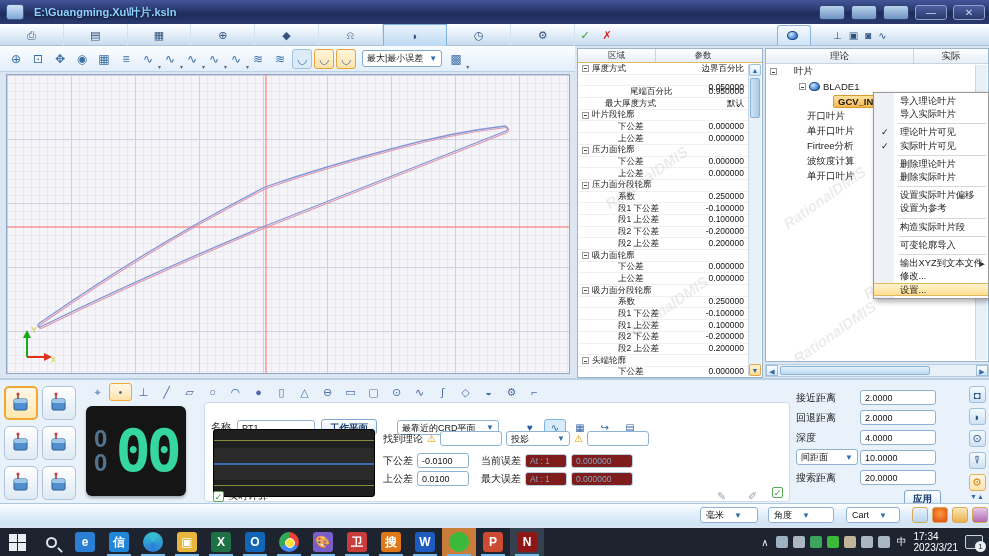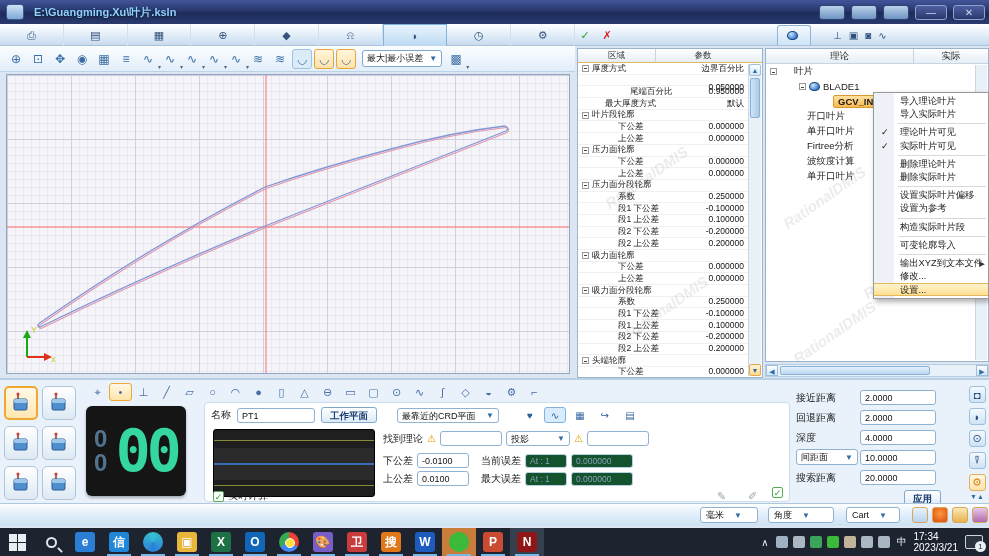--- a/index.html
+++ b/index.html
@@ -114,33 +114,33 @@
   .devbtn.sel { border:2px solid #f0a830; background:linear-gradient(#fff8e8,#ffe7b0); }
   .geoms { position:absolute; left:86px; top:2px; width:480px; height:20px; display:flex; align-items:center; }
   .gicon { width:23px; height:18px; display:flex; align-items:center; justify-content:center; font-size:11px; color:#4a6fa8; border:1px solid transparent; border-radius:3px; }
   .gicon.sel { border:1px solid #f0a830; background:linear-gradient(#fff8e8,#ffe4a8); }
   .display { position:absolute; left:86px; top:26px; width:100px; height:90px; background:#151515; border-radius:6px;
     display:flex; align-items:center; box-shadow:0 2px 3px rgba(0,0,0,.3); }
   .dsmall { display:flex; flex-direction:column; margin-left:8px; color:#53748f; font-family:"DejaVu Sans Mono",monospace;
     font-size:24px; font-weight:bold; line-height:24px; }
   .dbig { flex:1; text-align:center; color:#35d6a0; font-family:"DejaVu Sans Mono",monospace; font-size:58px; font-weight:bold; letter-spacing:-4px; }
   .centerbox { position:absolute; left:204px; top:22px; width:586px; height:100px; background:#fff; border:1px solid #cddcea; border-radius:4px; }
-  .row1 { position:absolute; left:6px; top:4px; display:flex; align-items:center; gap:6px; font-size:10px; color:#222; }
+  .row1 { position:absolute; left:6px; top:16px; display:flex; align-items:center; gap:6px; font-size:10px; color:#222; }
   .input { background:#fff; border:1px solid #8fb2d2; border-radius:3px; font-size:9px; color:#111; padding:0 4px; height:15px; line-height:14px; }
   .btn { background:linear-gradient(#ffffff,#dcebf8); border:1px solid #7fa8cc; border-radius:3px; font-size:9.5px; color:#1a3c6e; font-weight:bold; height:16px; line-height:15px; padding:0 8px; }
   .vtabs { display:flex; gap:3px; margin-left:14px; }
   .vtab { width:22px; height:16px; display:flex; align-items:center; justify-content:center; font-size:10px; color:#2d5f9e; border:1px solid transparent; border-radius:3px; }
   .vtab.sel { border:1px solid #7fb2dd; background:#d8ecfb; }
   .chart { position:absolute; left:8px; top:26px; width:162px; height:68px; background:#1f1f1f; border-radius:3px; border:1px solid #000; overflow:hidden; }
   .chart .yline { position:absolute; left:0; right:0; height:1px; background:#8a8a3c; }
   .chart .bline { position:absolute; left:0; right:0; height:2px; background:#3a6cb4; top:33px; }
   .chart .band { position:absolute; left:0; right:0; top:18px; height:32px; background:#2b2b2b; }
   .frow { position:absolute; font-size:10px; color:#222; display:flex; align-items:center; gap:4px; }
   .warn { color:#e8a000; font-size:10px; }
-  .dis { background:#14532d; border:1px solid #b8d0e4; color:#8aa2b8; border-radius:3px; font-size:8.5px; height:14px; line-height:13px; padding:0 4px; }
+  .dis { background:#7f1d1d; border:1px solid #b8d0e4; color:#8aa2b8; border-radius:3px; font-size:8.5px; height:14px; line-height:13px; padding:0 4px; }
   .ck { width:11px; height:11px; border:1px solid #58a858; border-radius:2px; background:#fff; color:#2d9e2d; font-size:9px; line-height:10px; text-align:center; font-weight:bold; }
   .probes { position:absolute; left:796px; top:2px; width:170px; height:120px; font-size:10px; color:#222; }
   .prow2 { position:absolute; display:flex; align-items:center; }
   .pinput { width:76px; height:15px; background:#fff; border:1px solid #8fb2d2; border-radius:3px; font-size:9px; padding:0 4px; line-height:14px; color:#111; }
   .pdrop { width:80px; height:16px; background:#fff; border:1px solid #8fb2d2; border-radius:3px; font-size:9px; padding:0 4px; line-height:15px; color:#111; display:flex; }
   .pdrop .caret { margin-left:auto; color:#2d6da8; font-size:8px; }
   .sidestrip { position:absolute; left:966px; top:0; width:22px; height:125px; display:flex; flex-direction:column; align-items:center; gap:5px; padding-top:6px; }
   .sicon { width:17px; height:17px; border-radius:3px; display:flex; align-items:center; justify-content:center; font-size:11px; color:#2d4f7c;
     background:linear-gradient(#f4faff,#cfe2f4); border:1px solid #9cc0de; }
   .sicon.gear { color:#d88a18; border-color:#e0b05c; background:linear-gradient(#fff6e4,#ffe3ac); }

